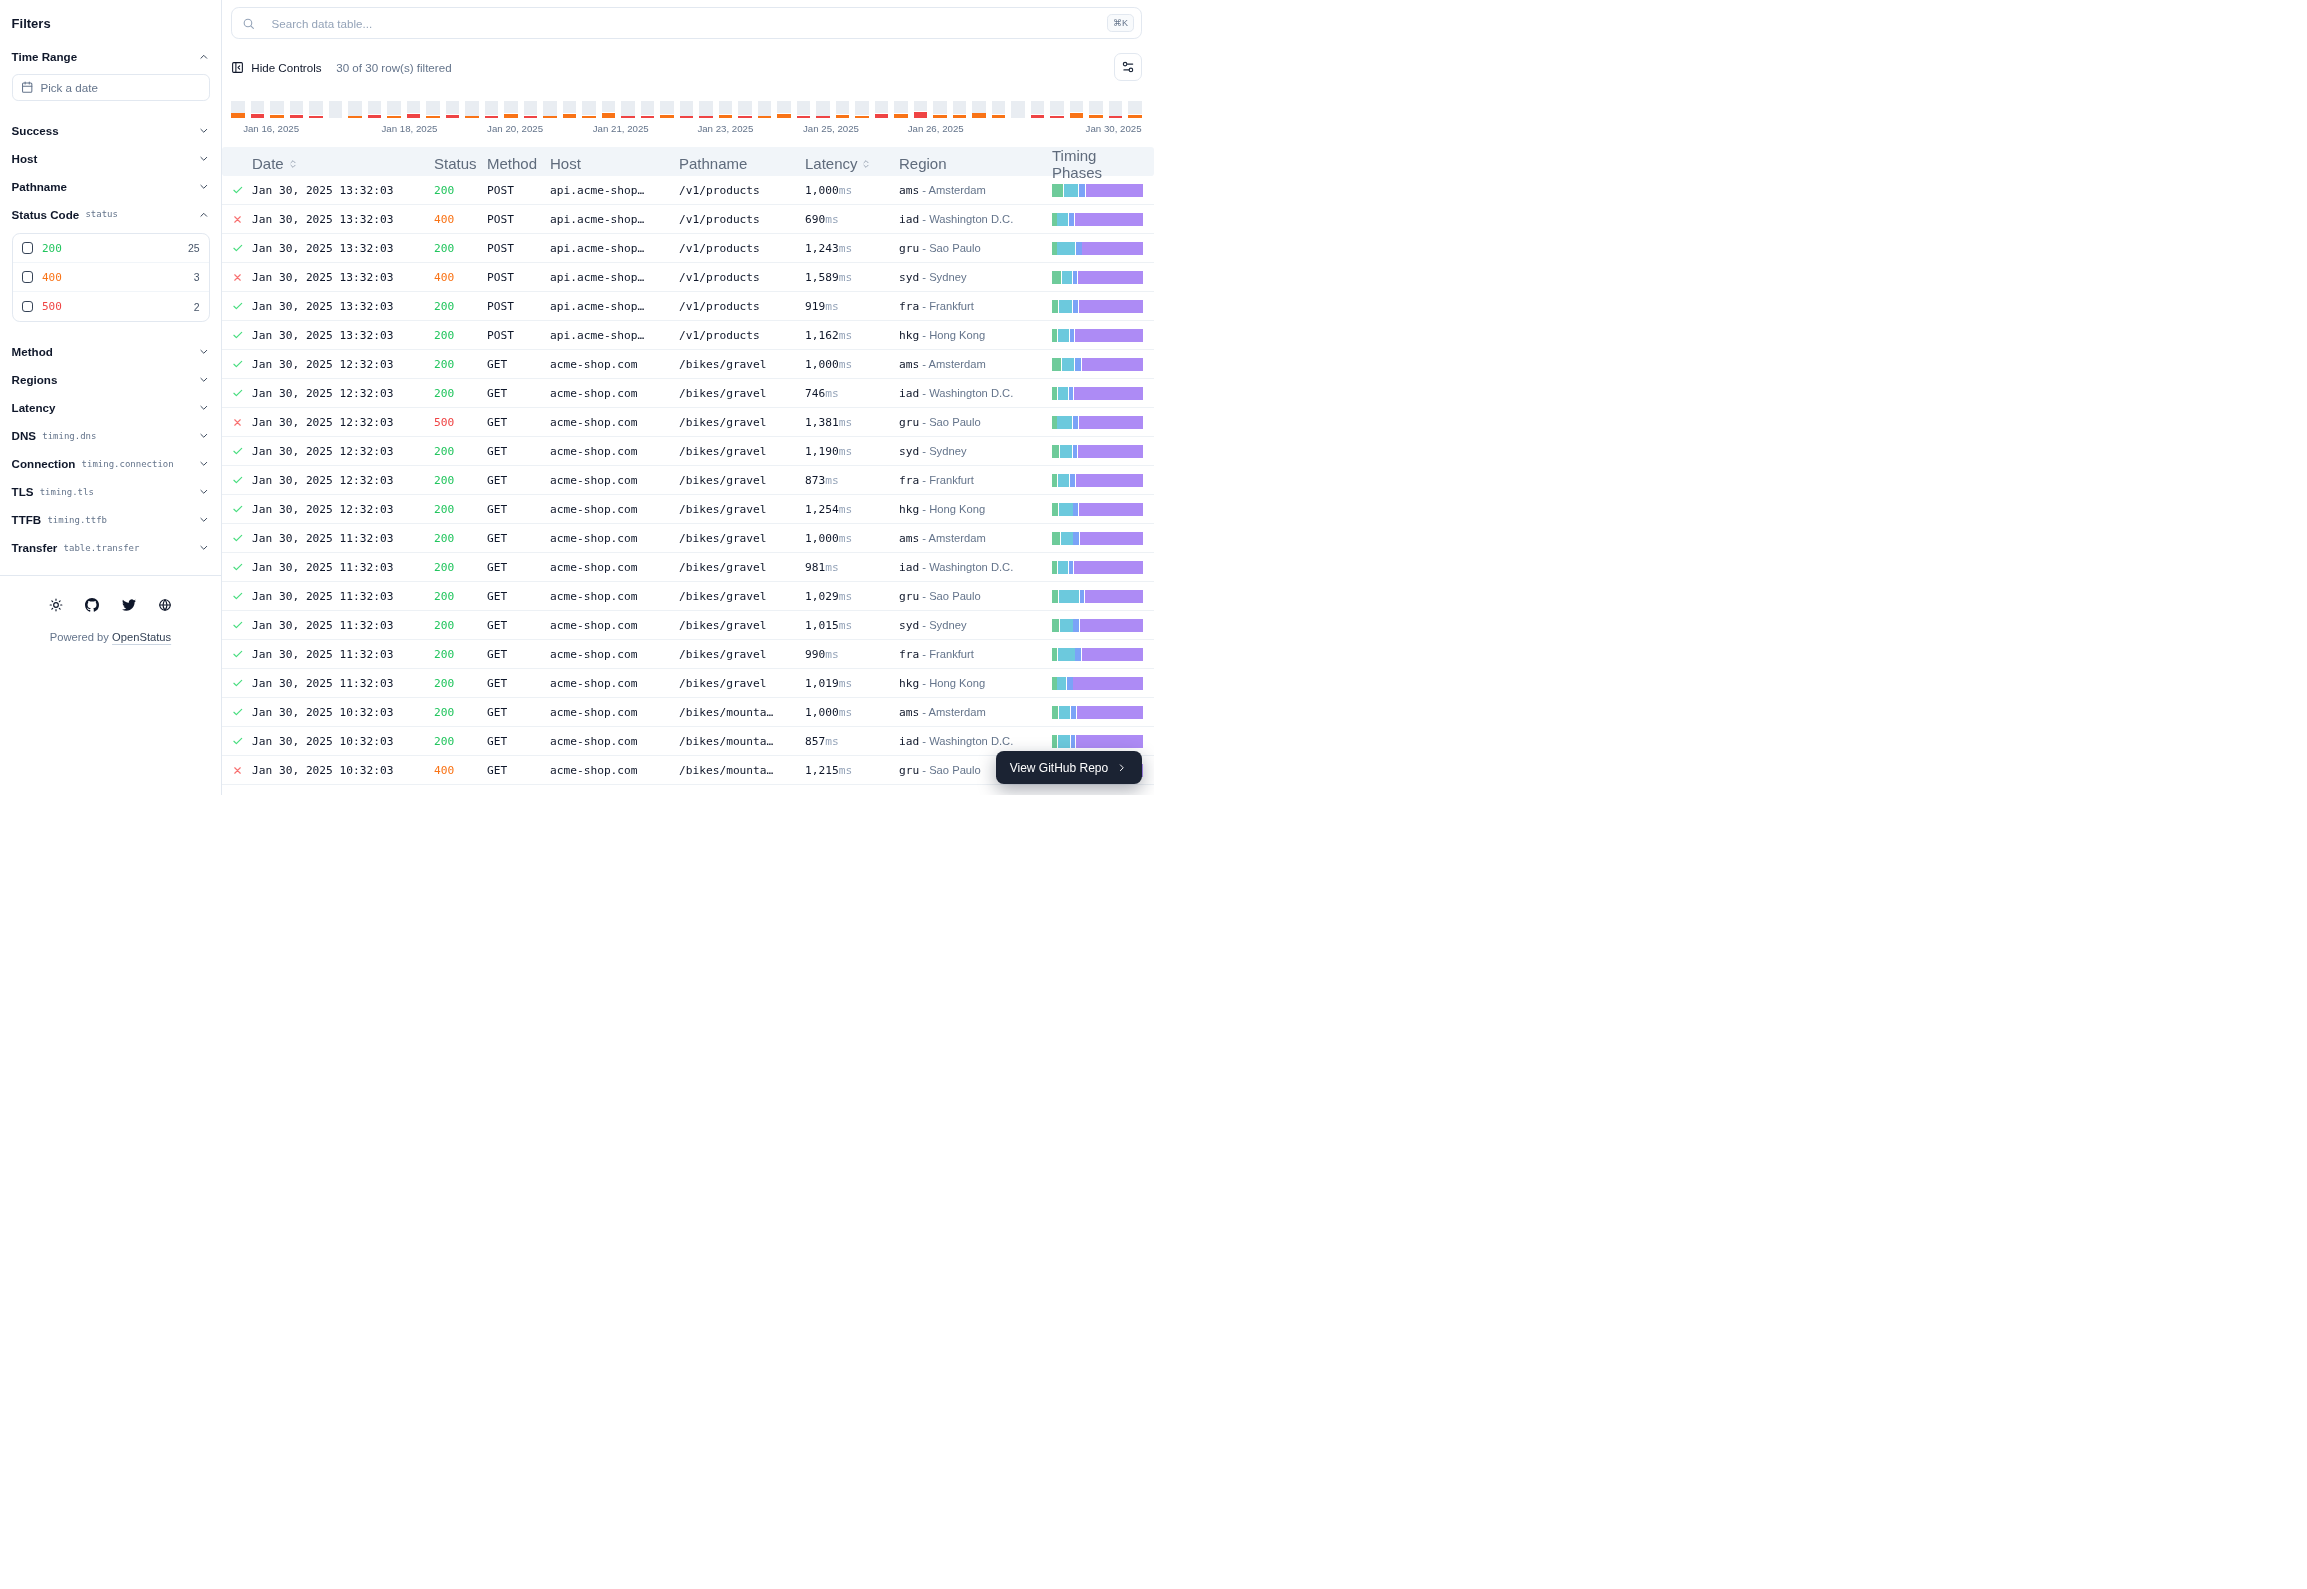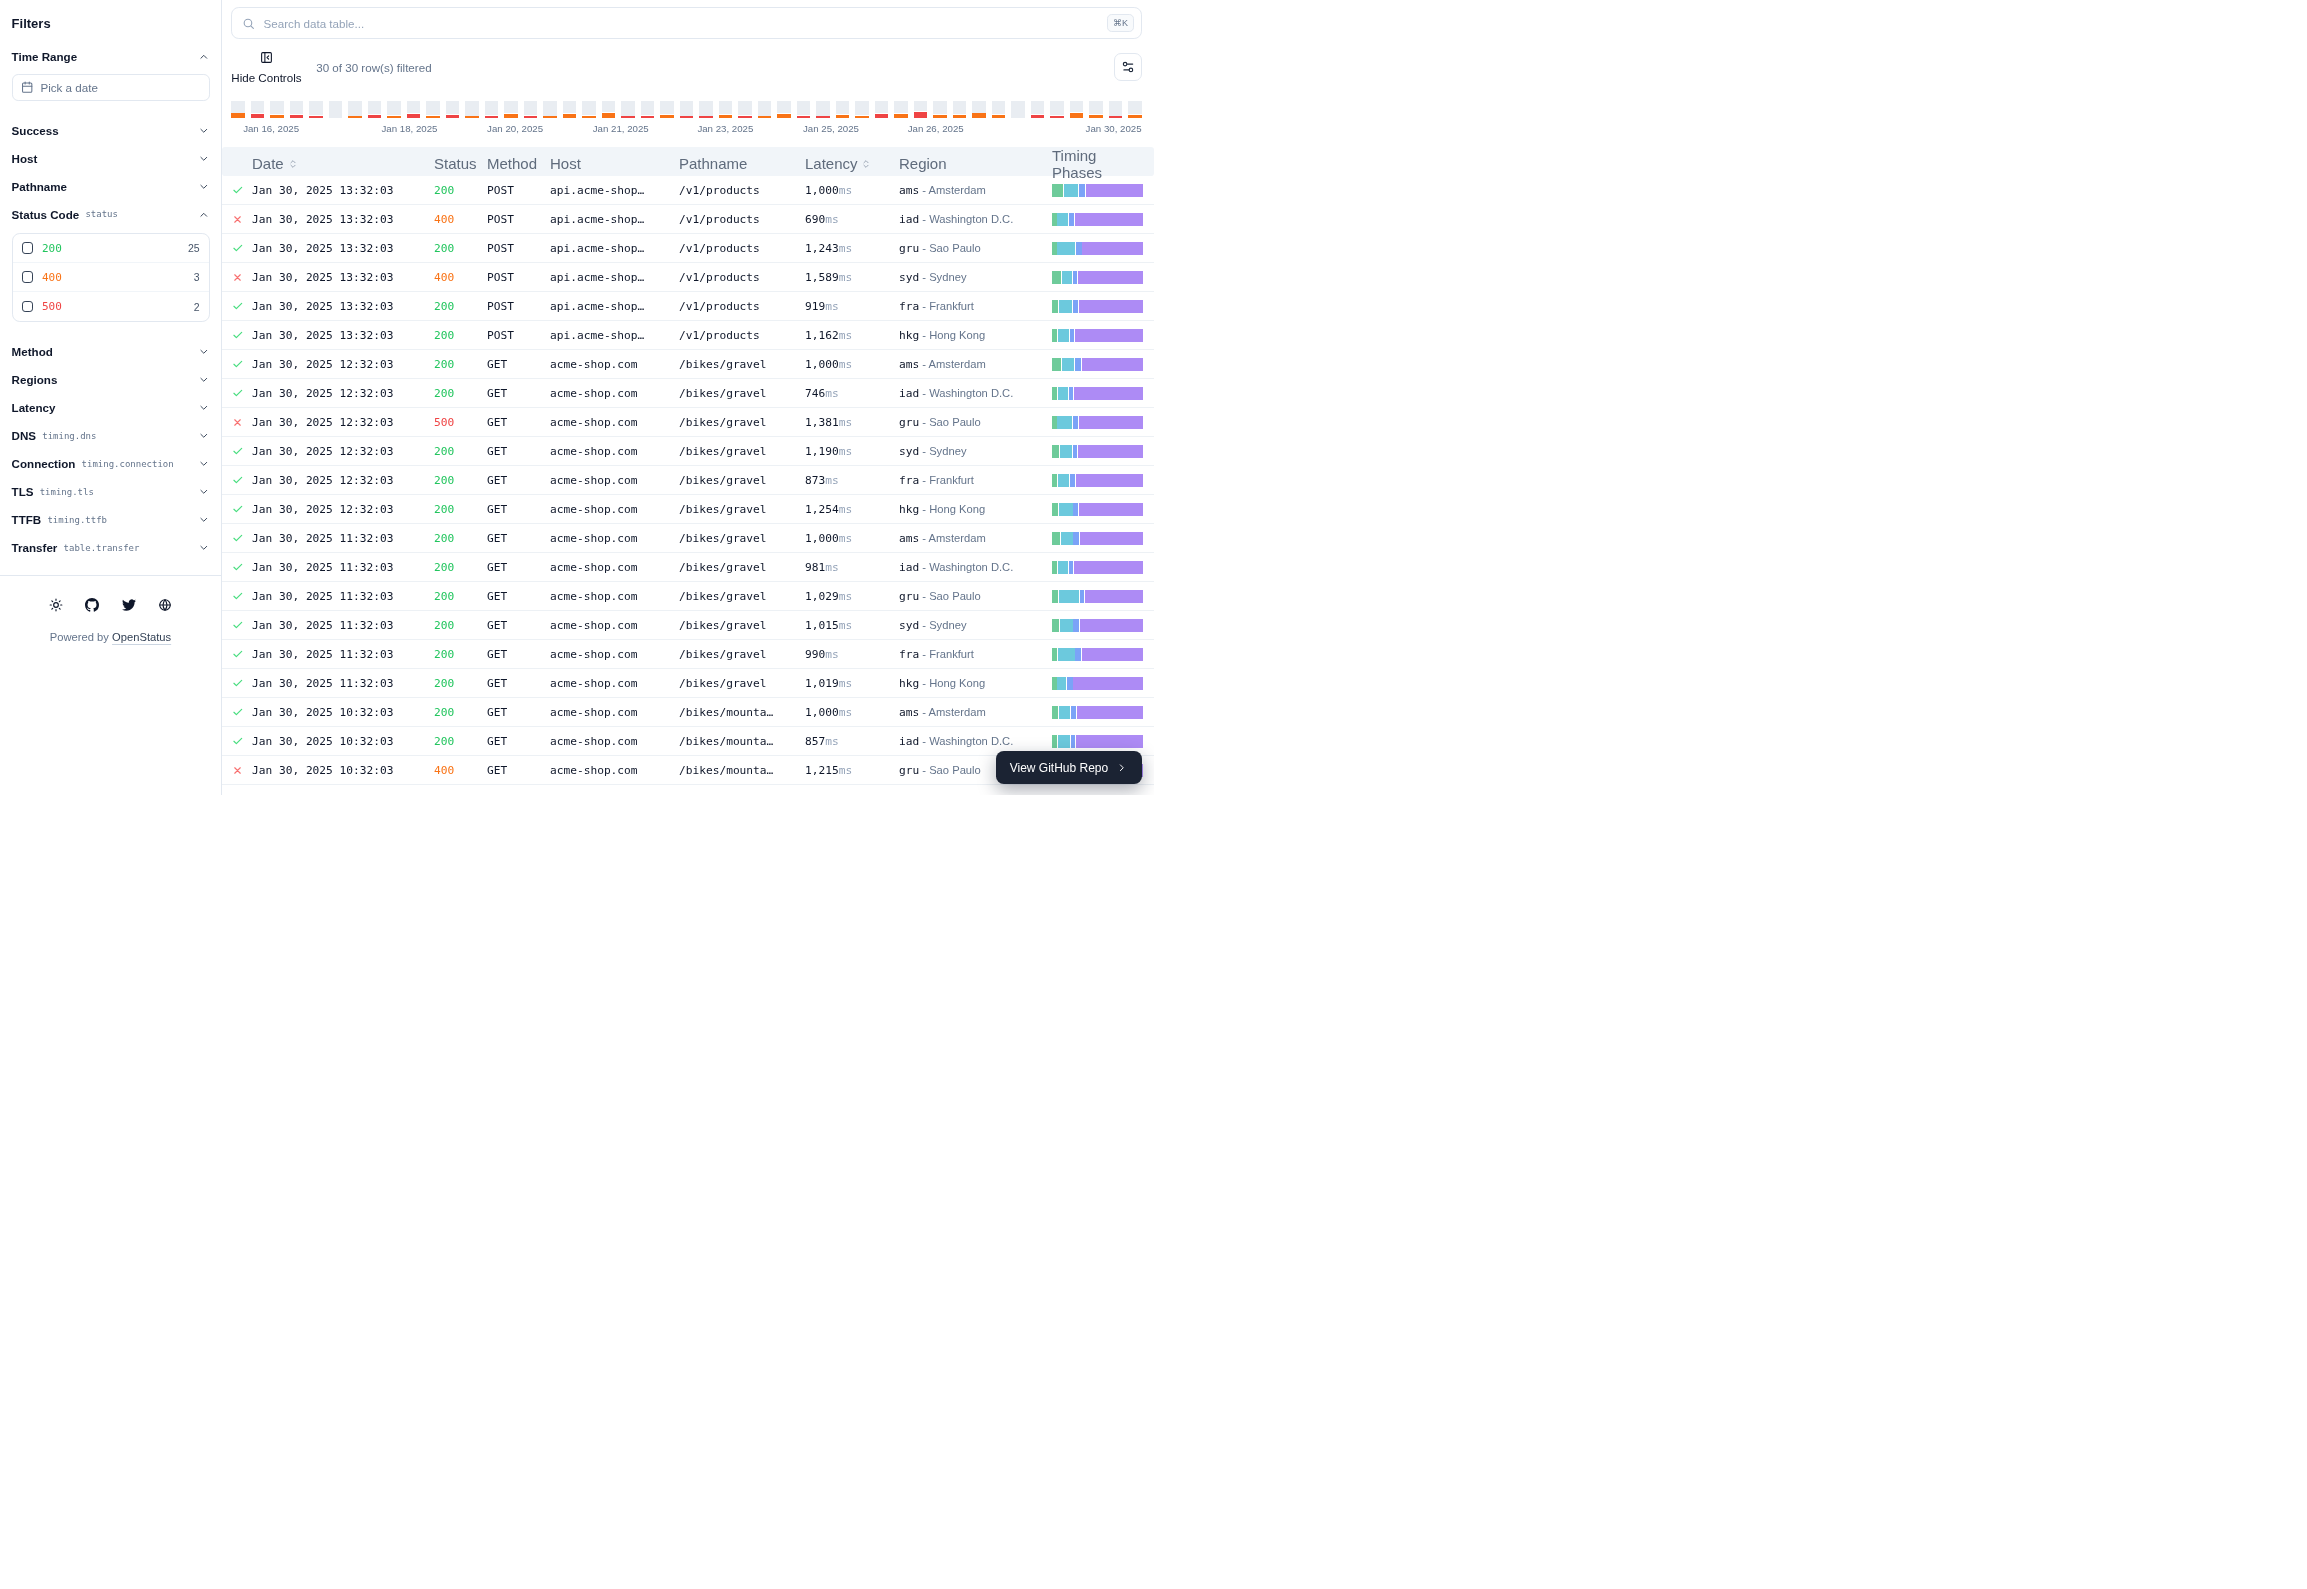--- a/index.html
+++ b/index.html
@@ -30,26 +30,26 @@
   .status-val { font-family:"DejaVu Sans Mono", monospace; font-size:11px; }
   .status-count { margin-left:auto; color:#475569; font-size:10.5px; }
   .sb-footer { border-top:0.8px solid #e2e8f0; margin-top:13px; padding:22px 0 0 0; text-align:center; }
   .social-row { display:flex; justify-content:center; gap:22.5px; }
   .social-row .ic { color:#0f172a; display:flex; cursor:pointer; }
   .powered { margin-top:19.4px; color:#64748b; font-size:11.2px; }
   .powered a { color:#334155; text-decoration:underline; text-decoration-color:#cbd5e1; text-underline-offset:3.1px; cursor:pointer; }
 
   
   .main { flex:1; min-width:0; display:flex; flex-direction:column; padding:7px 12.4px 0 9.3px; }
-  .searchbar { display:flex; align-items:center; gap:7px; border:0.8px solid #e2e8f0; border-radius:7.8px; height:32px; padding:0 7px 0 9.3px; }
+  .searchbar { display:flex; align-items:center; gap:15px; border:0.8px solid #e2e8f0; border-radius:7.8px; height:32px; padding:0 7px 0 9.3px; }
   .searchbar input { border:none; outline:none; flex:1; font-size:11.6px; font-family:"Liberation Sans",sans-serif; color:#0f172a; background:transparent; }
   .searchbar input::placeholder { color:#94a3b8; }
   .kbd { border:0.8px solid #e2e8f0; background:#f8fafc; border-radius:4.7px; font-size:9px; color:#64748b; padding:3.1px 4.7px; line-height:1; }
   .controls { display:flex; align-items:center; margin-top:14px; height:28px; }
-  .hide-controls { display:flex; align-items:center; gap:7px; font-size:11.6px; font-weight:500; color:#0f172a; background:none; border:none; cursor:pointer; padding:0; font-family:inherit;flex-direction:column; }
+  .hide-controls { display:flex; align-items:center; gap:7px; font-size:11.6px; font-weight:500; color:#0f172a; background:none; border:none; cursor:pointer; padding:0; font-family:inherit; }
   .filtered { color:#64748b; font-size:11.6px; margin-left:14.7px; }
   .sliders-btn { margin-left:auto; width:28px; height:28px; border:0.8px solid #e2e8f0; border-radius:7px; background:#fff; display:flex; align-items:center; justify-content:center; cursor:pointer; color:#1e293b; }
 
   
   .timeline { margin-top:20px; }
   .bars { display:flex; gap:6.2px; height:17px; align-items:stretch; }
   .bar { flex:1; display:flex; flex-direction:column; }
   .bar .track { background:#e9edf2; flex:1; }
   .bar .err { margin-top:0.8px; flex:none; }
   .bar-labels { position:relative; height:12.4px; margin-top:5.4px; }

